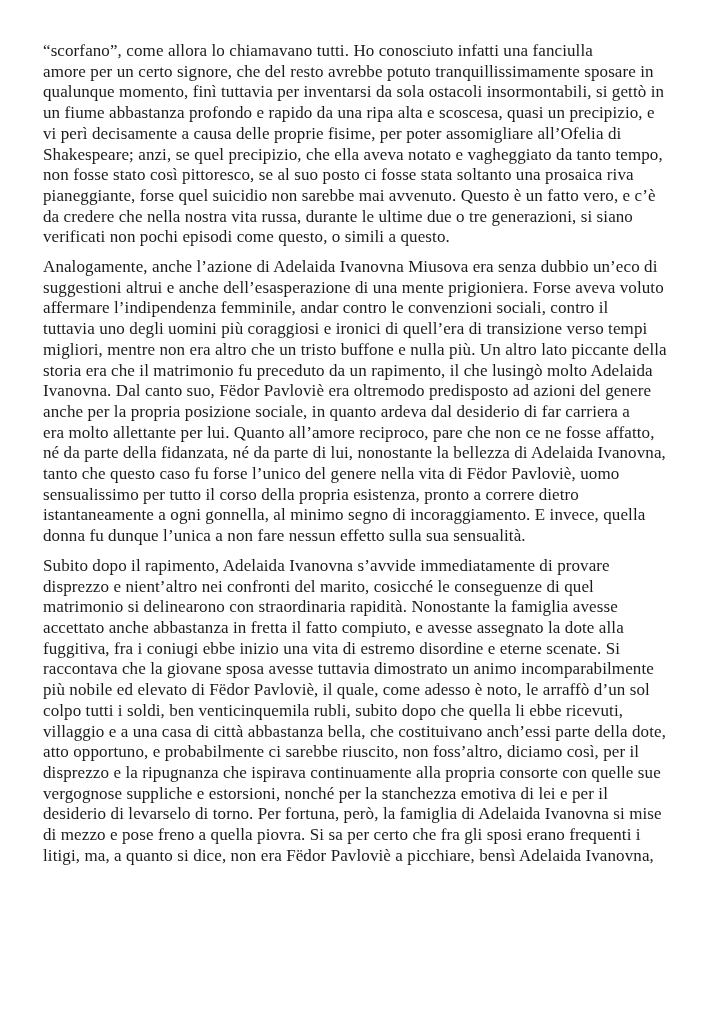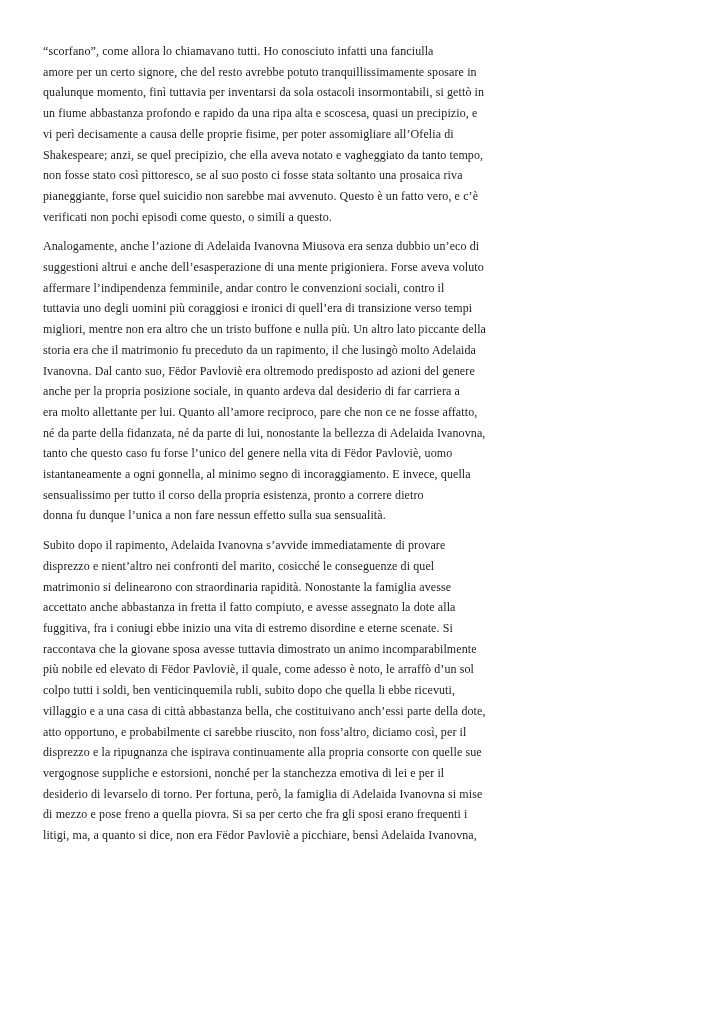--- a/index.html
+++ b/index.html
@@ -16,21 +16,21 @@
   }
   .page {
     box-sizing: border-box;
     width: 724px;
     height: 1024px;
     background: #ffffff;
     padding: 41px 36px 0 43px;
   }
   .text-block {
     color: #1b1b1b;
-    font-size: 12px;
+    font-size: 17px;
     line-height: 20.7px;
     letter-spacing: 0.1px;
     text-align: left;
   }
   .paragraph {
     margin: 0 0 9px 0;
     padding: 0;
   }
   .paragraph:last-child {
     margin-bottom: 12px;
@@ -46,36 +46,37 @@
   <div class="text-block" id="text-root" style="color: rgb(27, 27, 27);">
       <div class="paragraph">
         <div class="text-line">“scorfano”, come allora lo chiamavano tutti. Ho conosciuto infatti una fanciulla</div>
         <div class="text-line">amore per un certo signore, che del resto avrebbe potuto tranquillissimamente sposare in</div>
         <div class="text-line">qualunque momento, finì tuttavia per inventarsi da sola ostacoli insormontabili, si gettò in</div>
         <div class="text-line">un fiume abbastanza profondo e rapido da una ripa alta e scoscesa, quasi un precipizio, e</div>
         <div class="text-line">vi perì decisamente a causa delle proprie fisime, per poter assomigliare all’Ofelia di</div>
         <div class="text-line">Shakespeare; anzi, se quel precipizio, che ella aveva notato e vagheggiato da tanto tempo,</div>
         <div class="text-line">non fosse stato così pittoresco, se al suo posto ci fosse stata soltanto una prosaica riva</div>
         <div class="text-line">pianeggiante, forse quel suicidio non sarebbe mai avvenuto. Questo è un fatto vero, e c’è</div>
+        <div class="text-line">da credere che nella nostra vita russa, durante le ultime due o tre generazioni, si siano</div>
         <div class="text-line">verificati non pochi episodi come questo, o simili a questo.</div>
       </div>
       <div class="paragraph">
         <div class="text-line">Analogamente, anche l’azione di Adelaida Ivanovna Miusova era senza dubbio un’eco di</div>
         <div class="text-line">suggestioni altrui e anche dell’esasperazione di una mente prigioniera. Forse aveva voluto</div>
         <div class="text-line">affermare l’indipendenza femminile, andar contro le convenzioni sociali, contro il</div>
         <div class="text-line">tuttavia uno degli uomini più coraggiosi e ironici di quell’era di transizione verso tempi</div>
         <div class="text-line">migliori, mentre non era altro che un tristo buffone e nulla più. Un altro lato piccante della</div>
         <div class="text-line">storia era che il matrimonio fu preceduto da un rapimento, il che lusingò molto Adelaida</div>
         <div class="text-line">Ivanovna. Dal canto suo, Fëdor Pavloviè era oltremodo predisposto ad azioni del genere</div>
         <div class="text-line">anche per la propria posizione sociale, in quanto ardeva dal desiderio di far carriera a</div>
         <div class="text-line">era molto allettante per lui. Quanto all’amore reciproco, pare che non ce ne fosse affatto,</div>
         <div class="text-line">né da parte della fidanzata, né da parte di lui, nonostante la bellezza di Adelaida Ivanovna,</div>
         <div class="text-line">tanto che questo caso fu forse l’unico del genere nella vita di Fëdor Pavloviè, uomo</div>
+        <div class="text-line">sensualissimo per tutto il corso della propria esistenza, pronto a correre dietro</div>
         <div class="text-line">istantaneamente a ogni gonnella, al minimo segno di incoraggiamento. E invece, quella</div>
-        <div class="text-line">sensualissimo per tutto il corso della propria esistenza, pronto a correre dietro</div>
         <div class="text-line">donna fu dunque l’unica a non fare nessun effetto sulla sua sensualità.</div>
       </div>
       <div class="paragraph">
         <div class="text-line">Subito dopo il rapimento, Adelaida Ivanovna s’avvide immediatamente di provare</div>
         <div class="text-line">disprezzo e nient’altro nei confronti del marito, cosicché le conseguenze di quel</div>
         <div class="text-line">matrimonio si delinearono con straordinaria rapidità. Nonostante la famiglia avesse</div>
         <div class="text-line">accettato anche abbastanza in fretta il fatto compiuto, e avesse assegnato la dote alla</div>
         <div class="text-line">fuggitiva, fra i coniugi ebbe inizio una vita di estremo disordine e eterne scenate. Si</div>
         <div class="text-line">raccontava che la giovane sposa avesse tuttavia dimostrato un animo incomparabilmente</div>
         <div class="text-line">più nobile ed elevato di Fëdor Pavloviè, il quale, come adesso è noto, le arraffò d’un sol</div>

